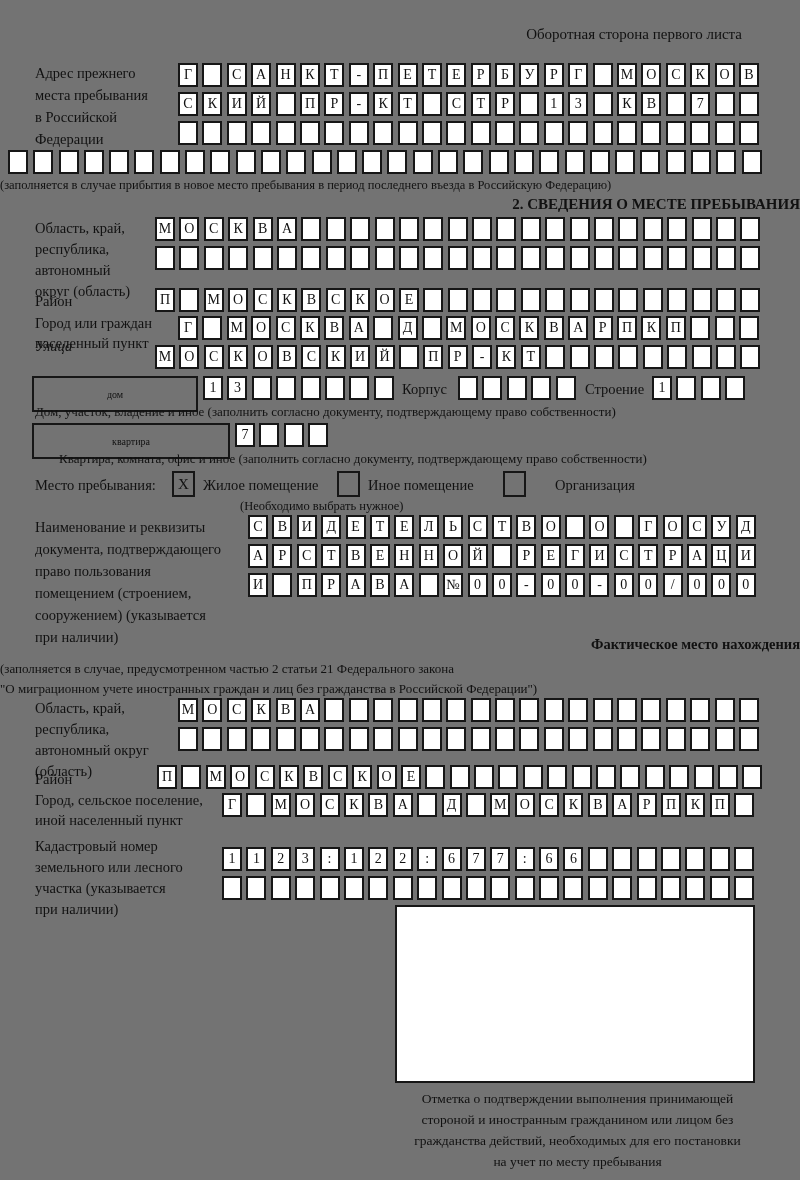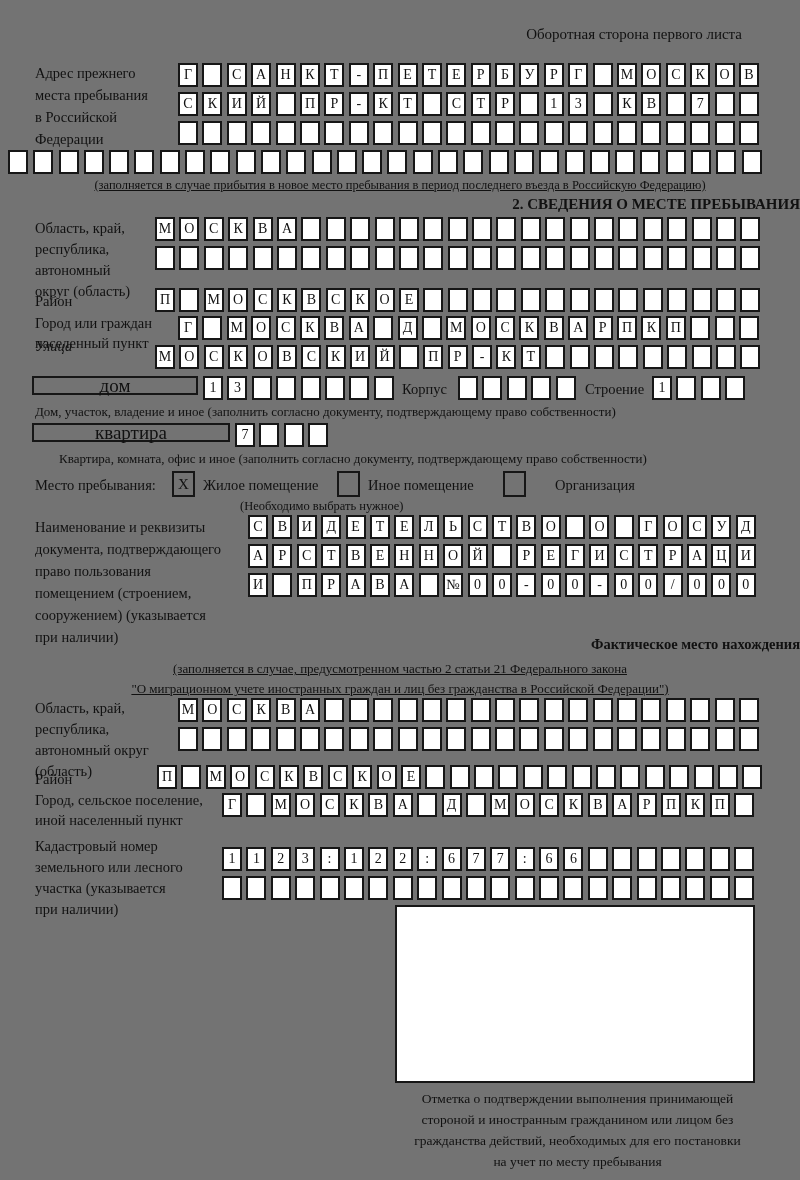--- a/index.html
+++ b/index.html
@@ -2,29 +2,29 @@
 <html><head>
 <meta charset="utf-8">
 <style>
   html,body{margin:0;padding:0;background:#fff;}
   .page{position:relative;width:800px;height:1180px;background:#737373;overflow:hidden;
         font-family:"Liberation Serif","DejaVu Serif",serif;color:#111;}
   .abs{position:absolute;}
   .lbl{font-size:14.5px;line-height:21px;}
   .lbl2{font-size:14.5px;line-height:20px;}
   .cap{font-size:13px;}
-  .note{font-size:12.5px;text-align:center;width:800px;left:0;text-decoration:underline;}
+  .note{font-size:12.5px;text-align:left;width:800px;left:0;}
   .title{font-size:15px;font-weight:bold;text-align:right;width:800px;left:0;}
   .cells{display:flex;gap:4.4px;}
   .cells.wgap{gap:5.3px;}
   .cell{width:20px;height:24px;border:2px solid #161616;box-sizing:border-box;
         display:flex;align-items:center;justify-content:center;
         font-size:14px;background:#fff;flex:0 0 auto;}
-  .wbox{border:2px solid #161616;box-sizing:border-box;height:19px;
-        display:flex;align-items:center;justify-content:center;font-size:19px;}
+  .wbox{border:2px solid #161616;box-sizing:border-box;height:36px;
+        display:flex;align-items:center;justify-content:center;font-size:10px;}
   .chk{width:23px;height:26px;border:2px solid #161616;box-sizing:border-box;
        display:flex;align-items:center;justify-content:center;font-size:15px;}
   .stamp{border:2px solid #161616;box-sizing:border-box;background:#fff;}
   .stampnote{font-size:13.5px;line-height:21px;text-align:center;}
 </style>
 </head>
 <body>
 
 <div class="page">
 

